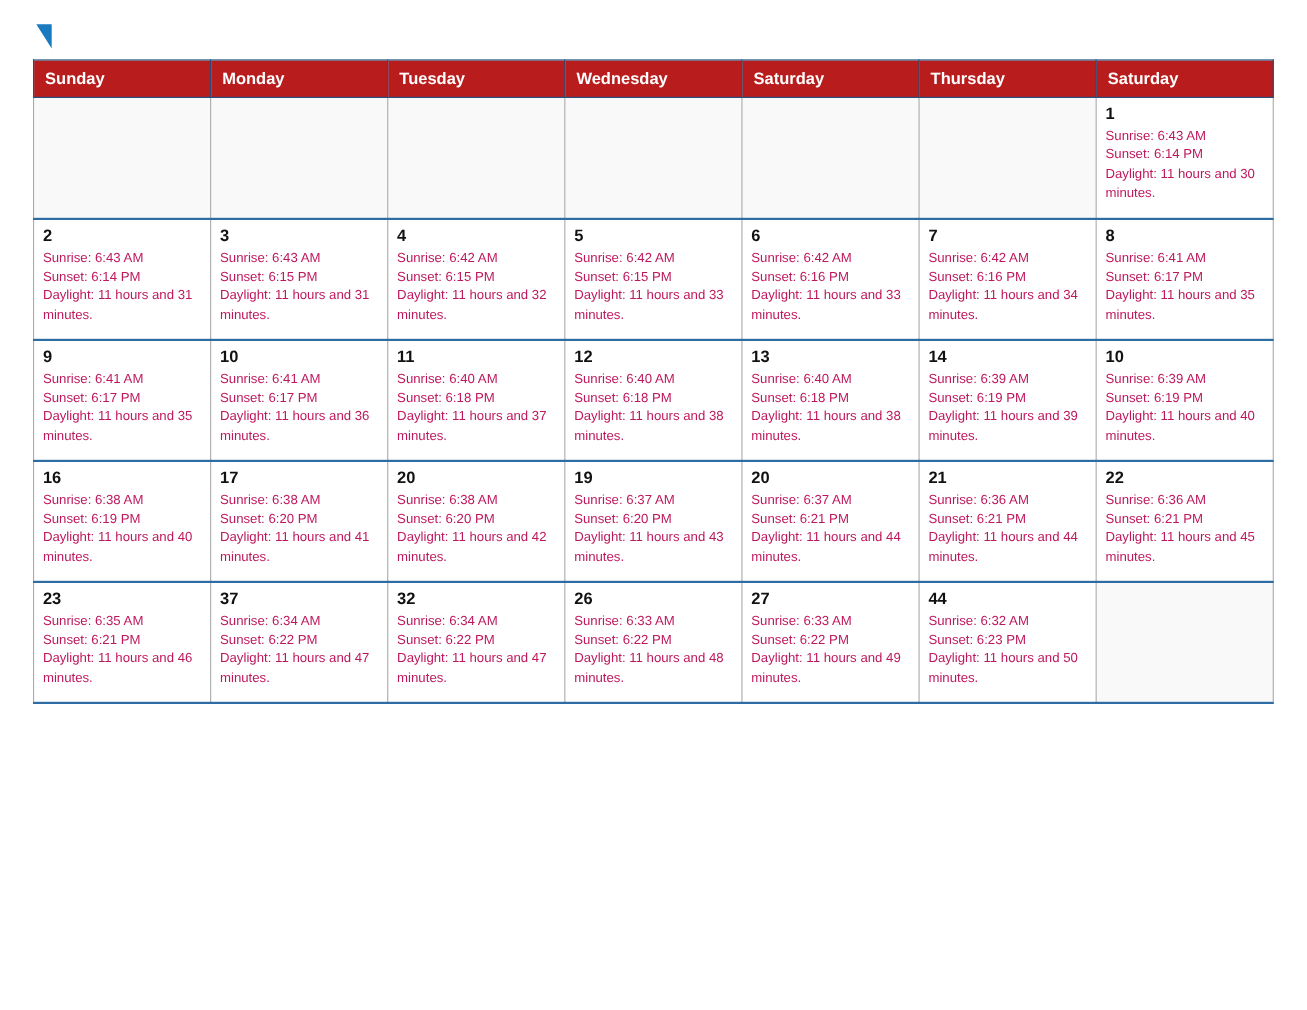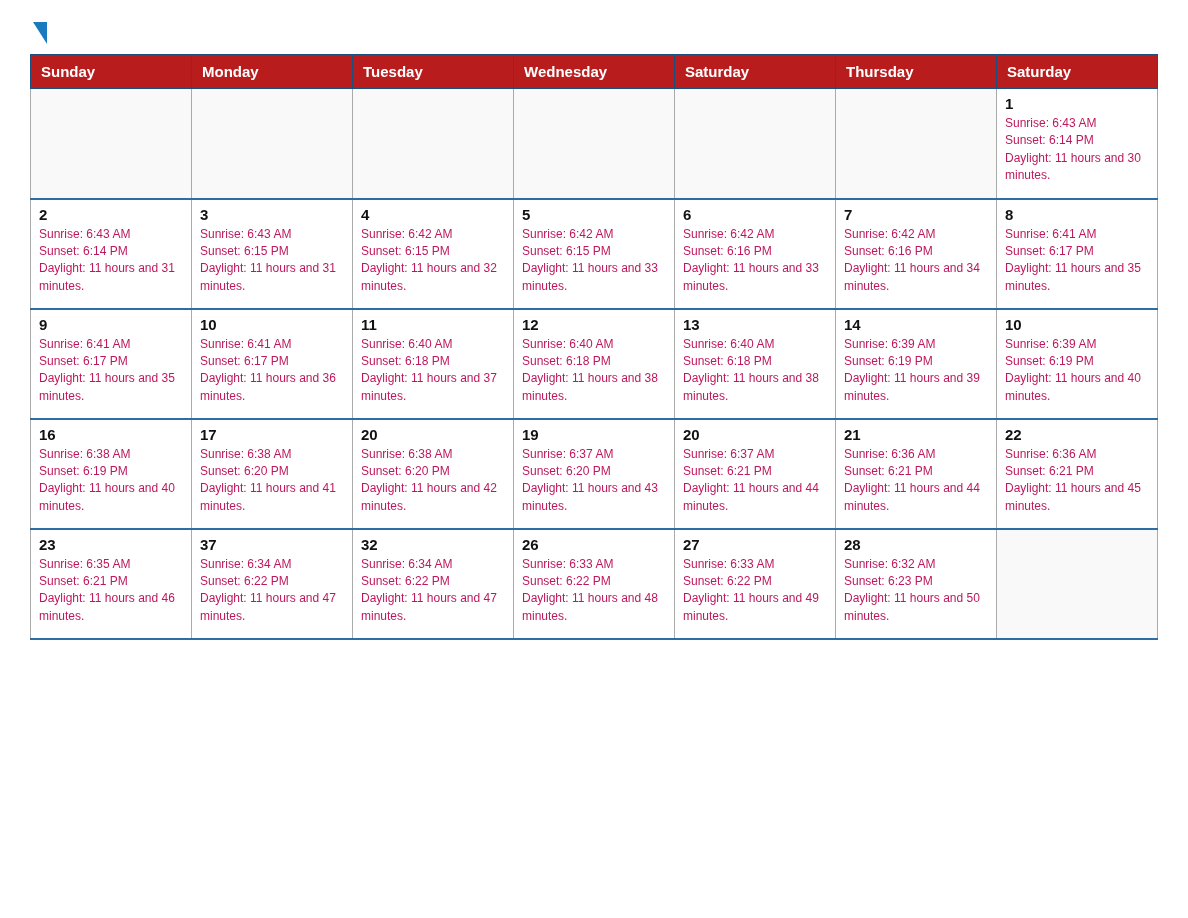--- a/index.html
+++ b/index.html
@@ -249,19 +249,19 @@
         </td>
         <td>
           <span class="day-num">26</span>
           <div class="day-info">Sunrise: 6:33 AM<br>Sunset: 6:22 PM<br>Daylight: 11 hours and 48 minutes.</div>
         </td>
         <td>
           <span class="day-num">27</span>
           <div class="day-info">Sunrise: 6:33 AM<br>Sunset: 6:22 PM<br>Daylight: 11 hours and 49 minutes.</div>
         </td>
         <td>
-          <span class="day-num">28</span>
+          <span class="day-num">44</span>
           <div class="day-info">Sunrise: 6:32 AM<br>Sunset: 6:23 PM<br>Daylight: 11 hours and 50 minutes.</div>
         </td>
         <td class="empty"></td>
       </tr>
     </tbody>
 </table>
 
 </body></html>

